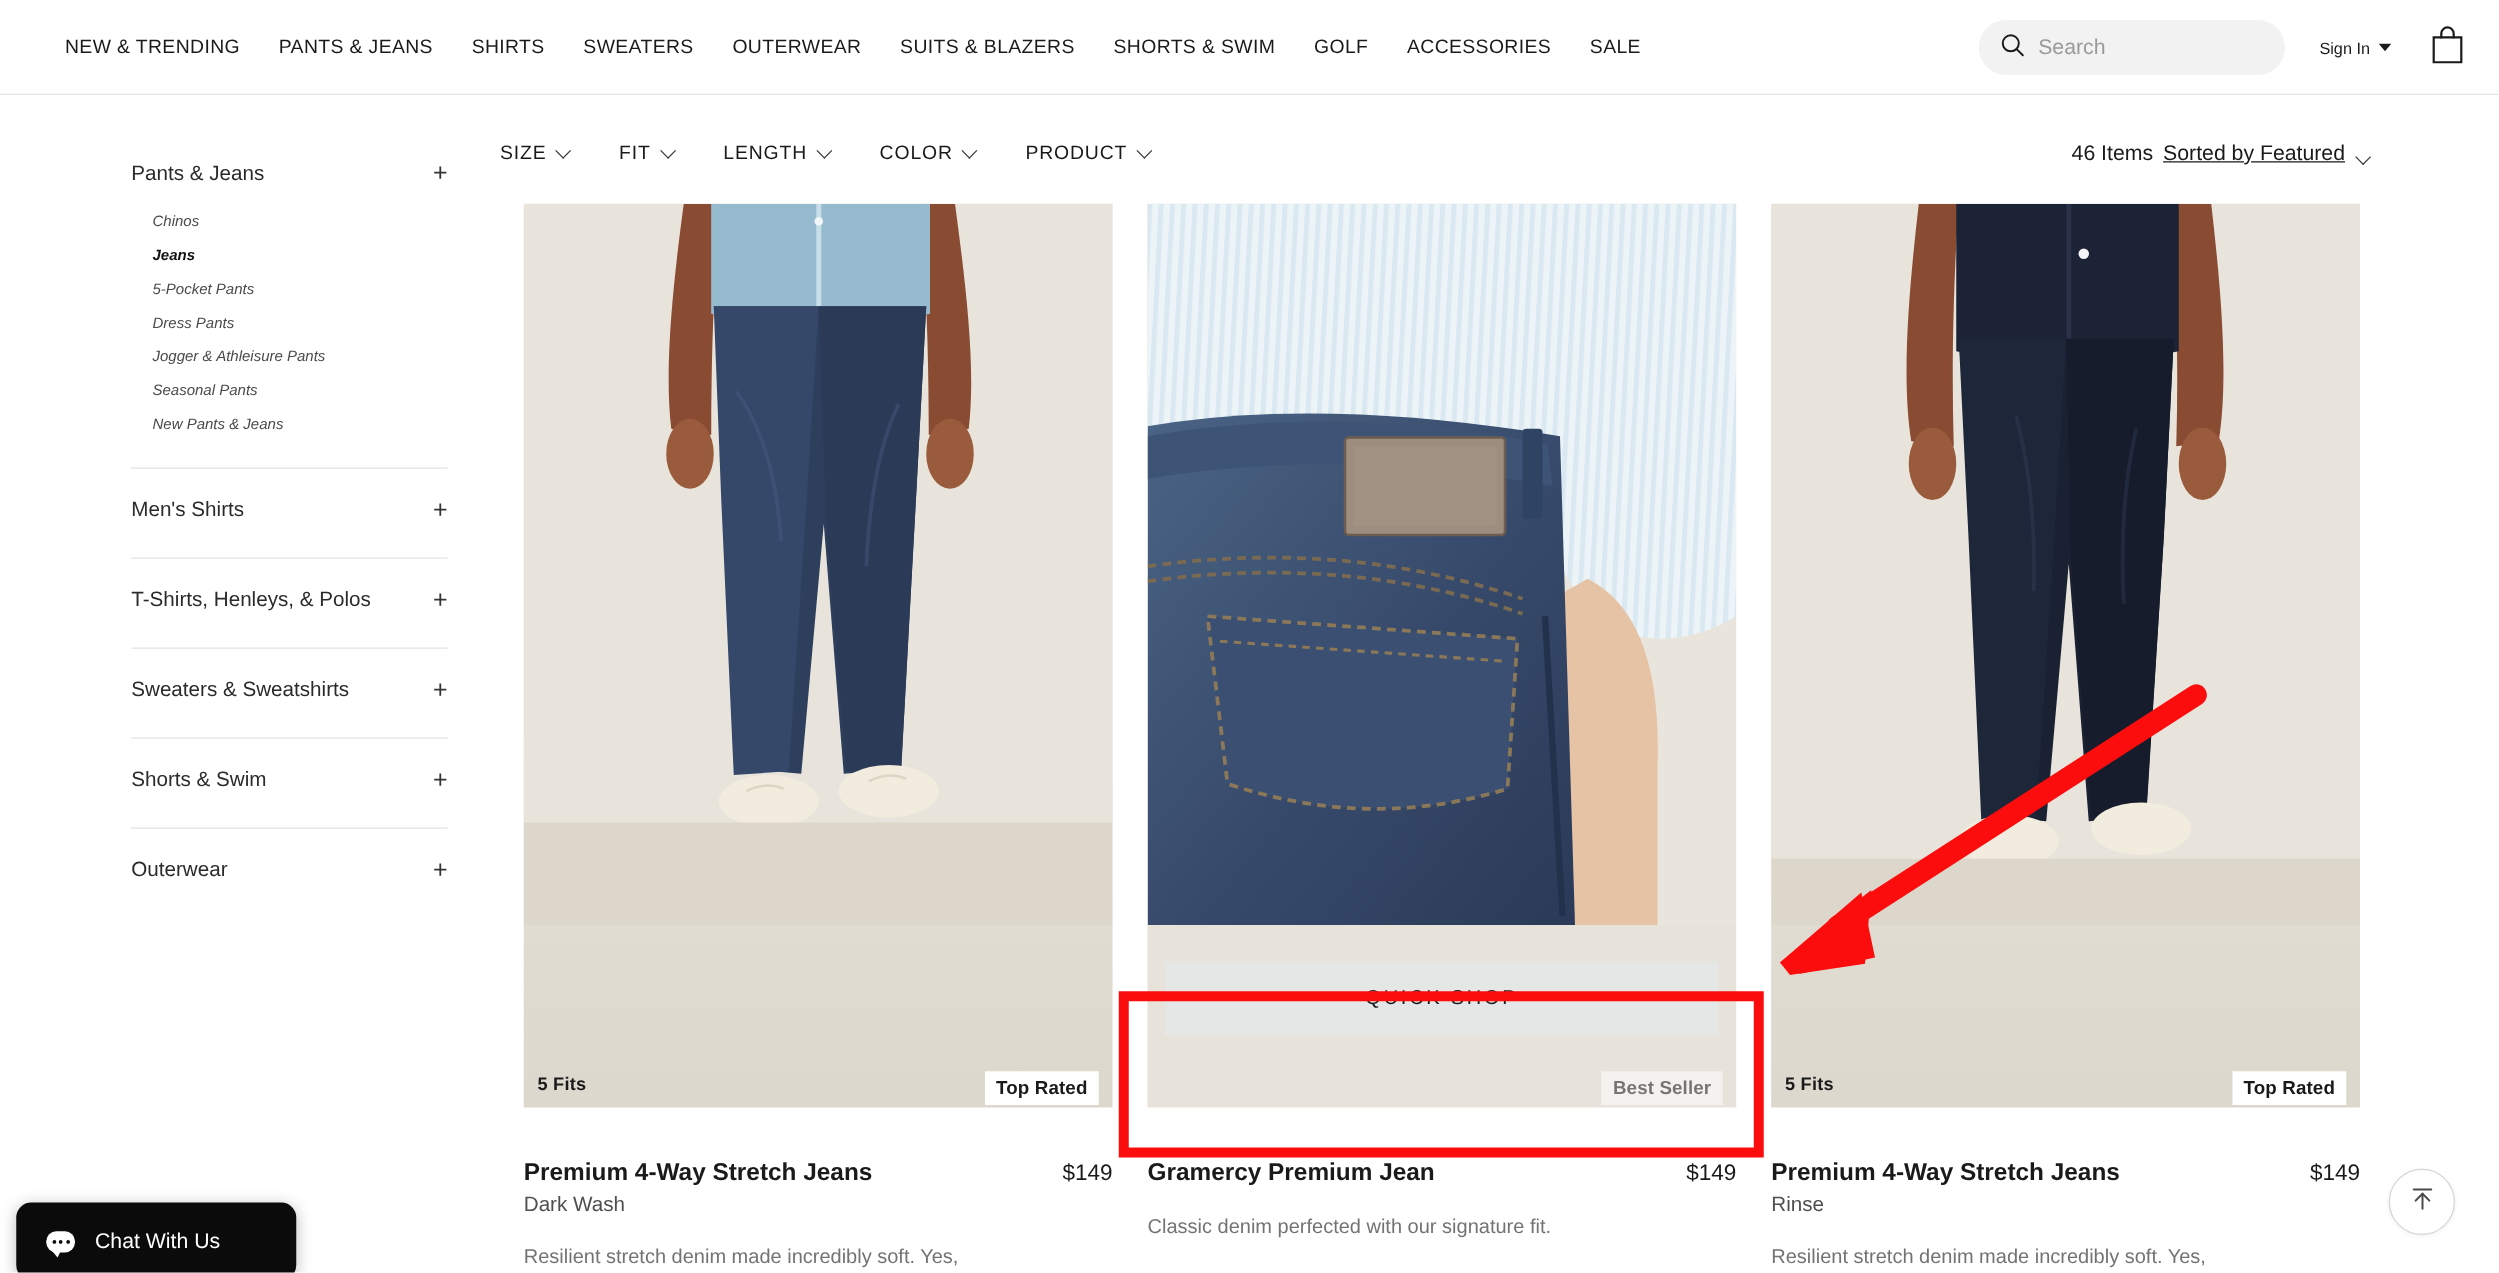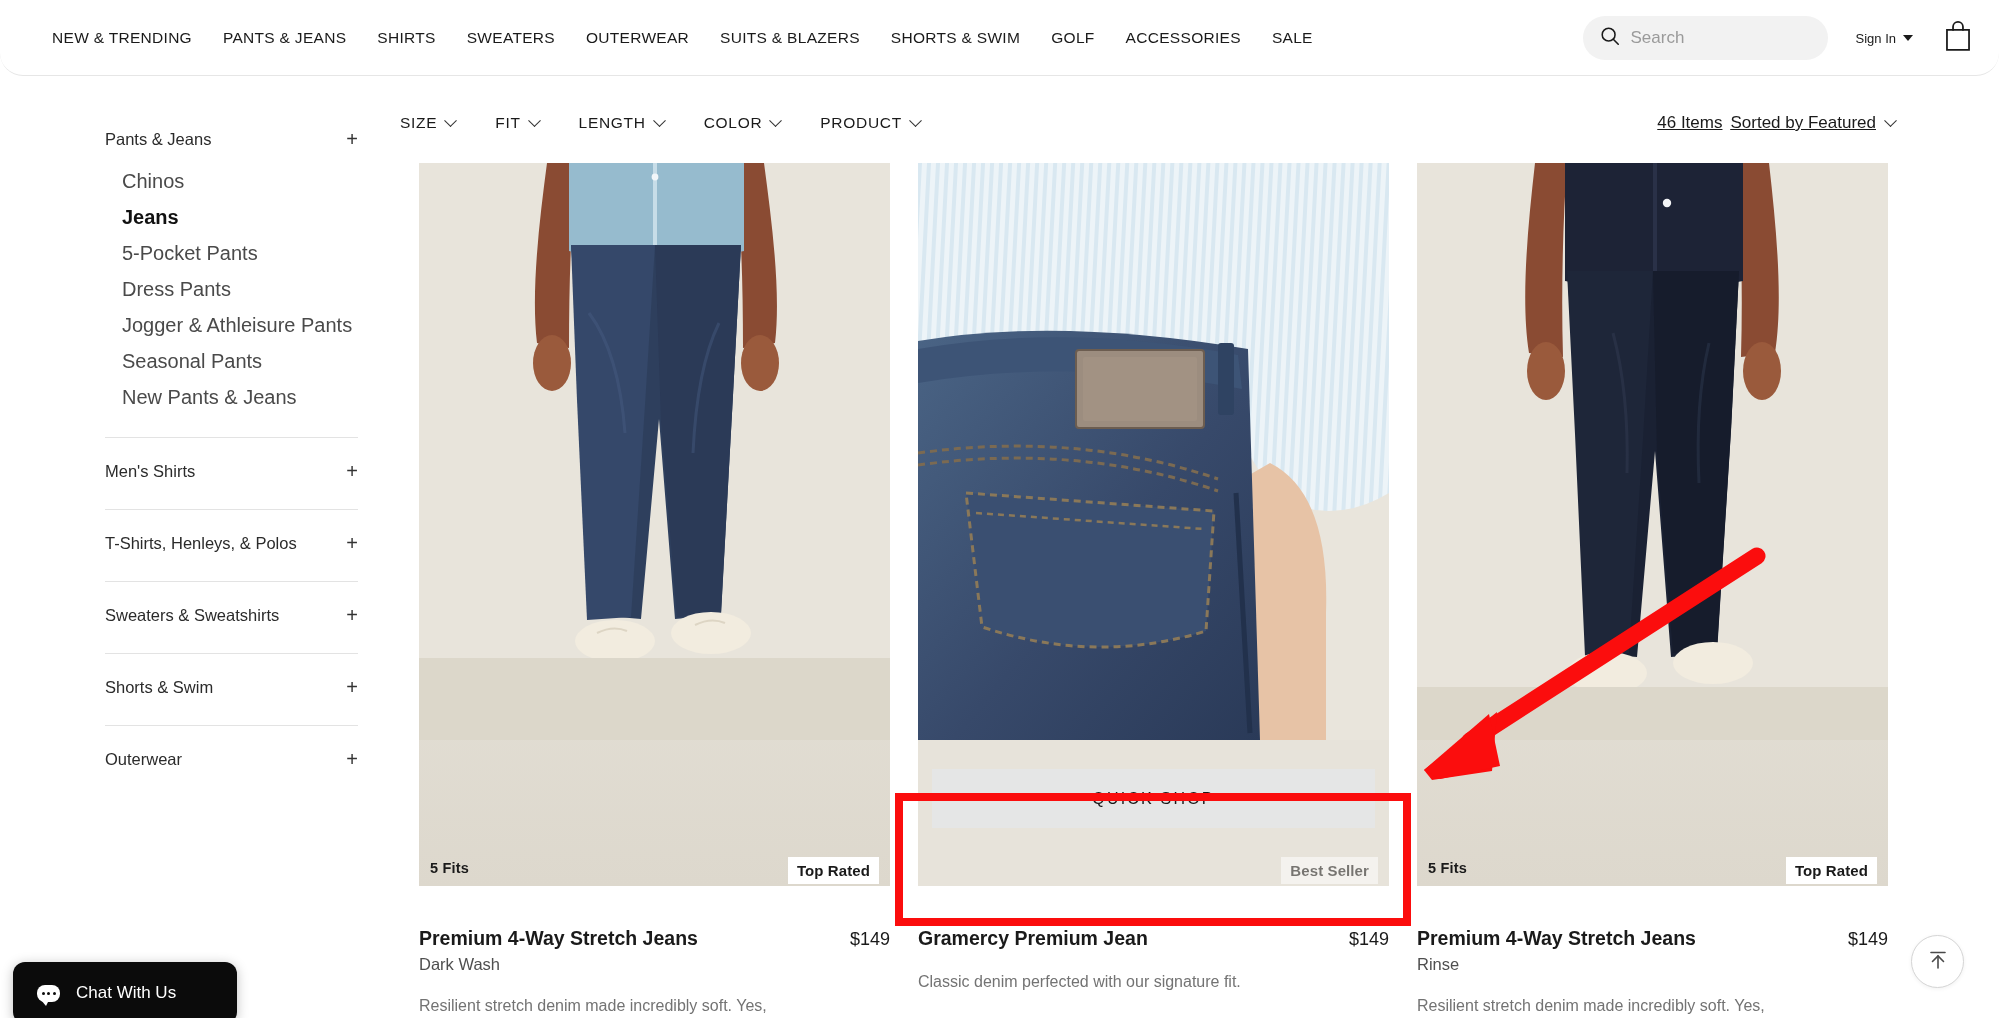--- a/index.html
+++ b/index.html
@@ -13,21 +13,20 @@
 
   
   .header {
     position: relative;
     height: 76px;
     width: 1999px;
     background: #ffffff;
     border-bottom: 1px solid #e6e6e6;
     display: flex;
     align-items: center;
-    border-radius: 23px;
   }
   .nav {
     display: flex;
     align-items: center;
     gap: 31px;
     margin-left: 52px;
   }
   .nav-item {
     font-size: 15.5px;
     letter-spacing: 0.3px;
@@ -99,24 +98,25 @@
     align-items: center;
     width: 253px;
     font-size: 16.5px;
     color: #2b2b2b;
     padding: 6px 0;
     cursor: pointer;
   }
   .cat-head .plus { font-size: 20px; color: #333; line-height: 1; font-weight: 300;}
   .sublist { margin-top: 8px; }
   .sub-item {
-    font-size: 20px;
+    font-size: 12px;
     color: #4a4a4a;
     padding: 6.5px 0 6.5px 17px;
     cursor: pointer;
+    font-style: italic;
   }
   .sub-item.active { font-weight: 700; color: #111; }
   .divider { width: 253px; height: 1px; background: #e3e3e3; margin: 22px 0 0 0; }
   .cat-block { padding-top: 17px; }
 
   
   .main { flex: 1; padding-top: 24px; position: relative; }
   .filterbar {
     display: flex;
     align-items: center;
@@ -129,22 +129,22 @@
     font-size: 15.5px; letter-spacing: .7px; color: #1a1a1a; cursor: pointer;
   }
   .chev {
     width: 9px; height: 9px;
     border-right: 1.6px solid #333;
     border-bottom: 1.6px solid #333;
     transform: rotate(45deg) translate(-2px,-2px);
   }
   .sortwrap {
     margin-left: auto;
-    display: flex; align-items: center; gap: 8px;
-    font-size: 17px; color: #1a1a1a; text-decoration: underline;
+    display: flex; align-items: flex-end; gap: 8px;
+    font-size: 17px; color: #1a1a1a;
   }
   .sort-link { text-decoration: underline; cursor: pointer; }
 
   
   .grid {
     display: flex;
     gap: 28px;
     padding: 17px 104px 0 19px;
   }
   .card { width: 471px; position: relative; }

